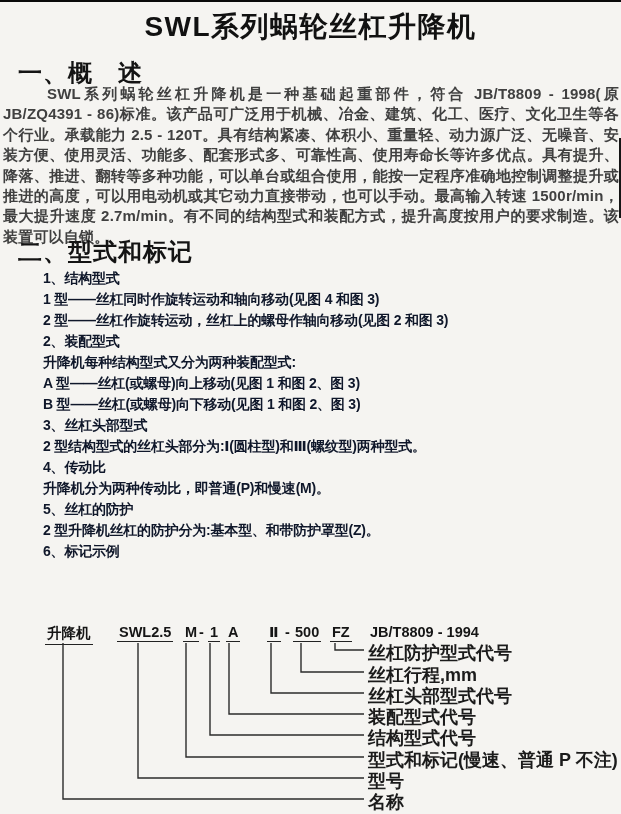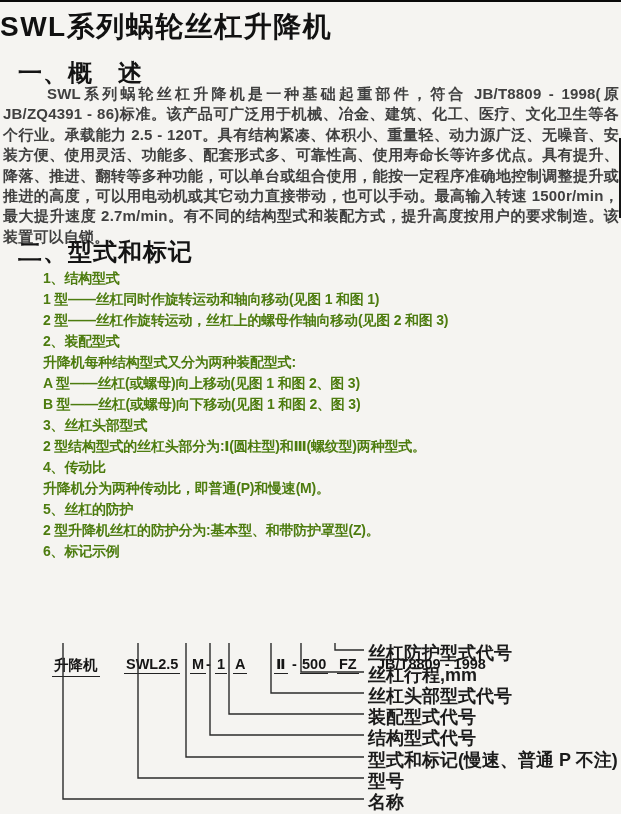--- a/index.html
+++ b/index.html
@@ -18,43 +18,43 @@
   .top-edge-line{
     position:absolute;left:0;top:0;width:621px;height:2px;
     background:#0a0a0a;
   }
   .right-edge-line{
     position:absolute;right:0;top:138px;width:2px;height:80px;
     background:#151515;
   }
   .doc-title{
     position:absolute;left:0;top:8px;width:621px;
-    margin:0;
+    margin:0;text-align:center;
     font-size:28px;font-weight:900;letter-spacing:1.5px;
     color:#111;
   }
   .sec-heading{
     position:absolute;left:18px;margin:0;
     font-size:24px;font-weight:800;letter-spacing:1px;color:#141414;
   }
   #sec1-heading{top:57px;}
   #sec2-heading{top:236px;}
   .overview-text{
     position:absolute;left:3px;top:84px;width:616px;margin:0;
     font-size:15px;line-height:20.4px;font-weight:600;
     text-align:justify;text-indent:44px;letter-spacing:0.2px;
     color:#404040;
   }
   .types-lines{
     position:absolute;left:43px;top:268px;width:578px;
     font-size:14px;line-height:21px;font-weight:600;
-    letter-spacing:-0.2px;color:#4d7c0f;
+    letter-spacing:-0.2px;color:#0f172a;
   }
   .types-lines > div{white-space:nowrap;}
-  .tokens-row{position:absolute;left:11px;top:624px;width:547px;height:18px;margin-top:32px;}
+  .tokens-row{position:absolute;left:4px;top:624px;width:547px;height:18px;}
   .tok{
     position:absolute;top:0;
     font-size:14.5px;font-weight:700;white-space:nowrap;color:#151515;
   }
   .tok.u{border-bottom:1.5px solid #222;padding:0 2px 1px 2px;}
   .leader-svg{position:absolute;left:0;top:618px;}
   .mark-label{
     position:absolute;left:368px;
     font-size:18px;font-weight:600;white-space:nowrap;color:#1b1b1b;
   }
@@ -70,21 +70,21 @@
   <h1 class="doc-title">SWL系列蜗轮丝杠升降机</h1>
 
   <h2 class="sec-heading" id="sec1-heading">一、概　述</h2>
 
   <p class="overview-text">SWL系列蜗轮丝杠升降机是一种基础起重部件，符合 JB/T8809 - 1998(原 JB/ZQ4391 - 86)标准。该产品可广泛用于机械、冶金、建筑、化工、医疗、文化卫生等各个行业。承载能力 2.5 - 120T。具有结构紧凑、体积小、重量轻、动力源广泛、无噪音、安装方便、使用灵活、功能多、配套形式多、可靠性高、使用寿命长等许多优点。具有提升、降落、推进、翻转等多种功能，可以单台或组合使用，能按一定程序准确地控制调整提升或推进的高度，可以用电动机或其它动力直接带动，也可以手动。最高输入转速 1500r/min，最大提升速度 2.7m/min。有不同的结构型式和装配方式，提升高度按用户的要求制造。该装置可以自锁。</p>
 
   <h2 class="sec-heading" id="sec2-heading">二、型式和标记</h2>
 
   <div class="types-lines">
     <div>1、结构型式</div>
-    <div>1 型——丝杠同时作旋转运动和轴向移动(见图 1 和图 1)</div>
+    <div>1 型——丝杠同时作旋转运动和轴向移动(见图 4 和图 3)</div>
     <div>2 型——丝杠作旋转运动，丝杠上的螺母作轴向移动(见图 2 和图 3)</div>
     <div>2、装配型式</div>
     <div>升降机每种结构型式又分为两种装配型式:</div>
     <div>A 型——丝杠(或螺母)向上移动(见图 1 和图 2、图 3)</div>
     <div>B 型——丝杠(或螺母)向下移动(见图 1 和图 2、图 3)</div>
     <div>3、丝杠头部型式</div>
     <div>2 型结构型式的丝杠头部分为:Ⅰ(圆柱型)和Ⅲ(螺纹型)两种型式。</div>
     <div>4、传动比</div>
     <div>升降机分为两种传动比，即普通(P)和慢速(M)。</div>
     <div>5、丝杠的防护</div>
@@ -96,21 +96,21 @@
     <span class="tok u" style="left:41px">升降机</span>
     <span class="tok u" style="left:113px">SWL2.5</span>
     <span class="tok u" style="left:179px">M</span>
     <span class="tok" style="left:195px">-</span>
     <span class="tok u" style="left:204px">1</span>
     <span class="tok u" style="left:222px">A</span>
     <span class="tok u" style="left:263px">Ⅱ</span>
     <span class="tok" style="left:281px">-</span>
     <span class="tok u" style="left:289px">500</span>
     <span class="tok u" style="left:326px">FZ</span>
-    <span class="tok" style="left:366px">JB/T8809 - 1998</span>
+    <span class="tok" style="left:366px">JB/T8809 - 1994</span>
   </div>
 
   <svg class="leader-svg" width="621" height="196" viewBox="0 0 621 196">
     <g fill="none" stroke="#2b2b2b" stroke-width="1.4">
       <path d="M335 25 V32  H364"></path>
       <path d="M301 25 V54  H364"></path>
       <path d="M271 25 V75  H364"></path>
       <path d="M229 25 V96  H364"></path>
       <path d="M210 25 V117 H364"></path>
       <path d="M186 25 V139 H364"></path>

